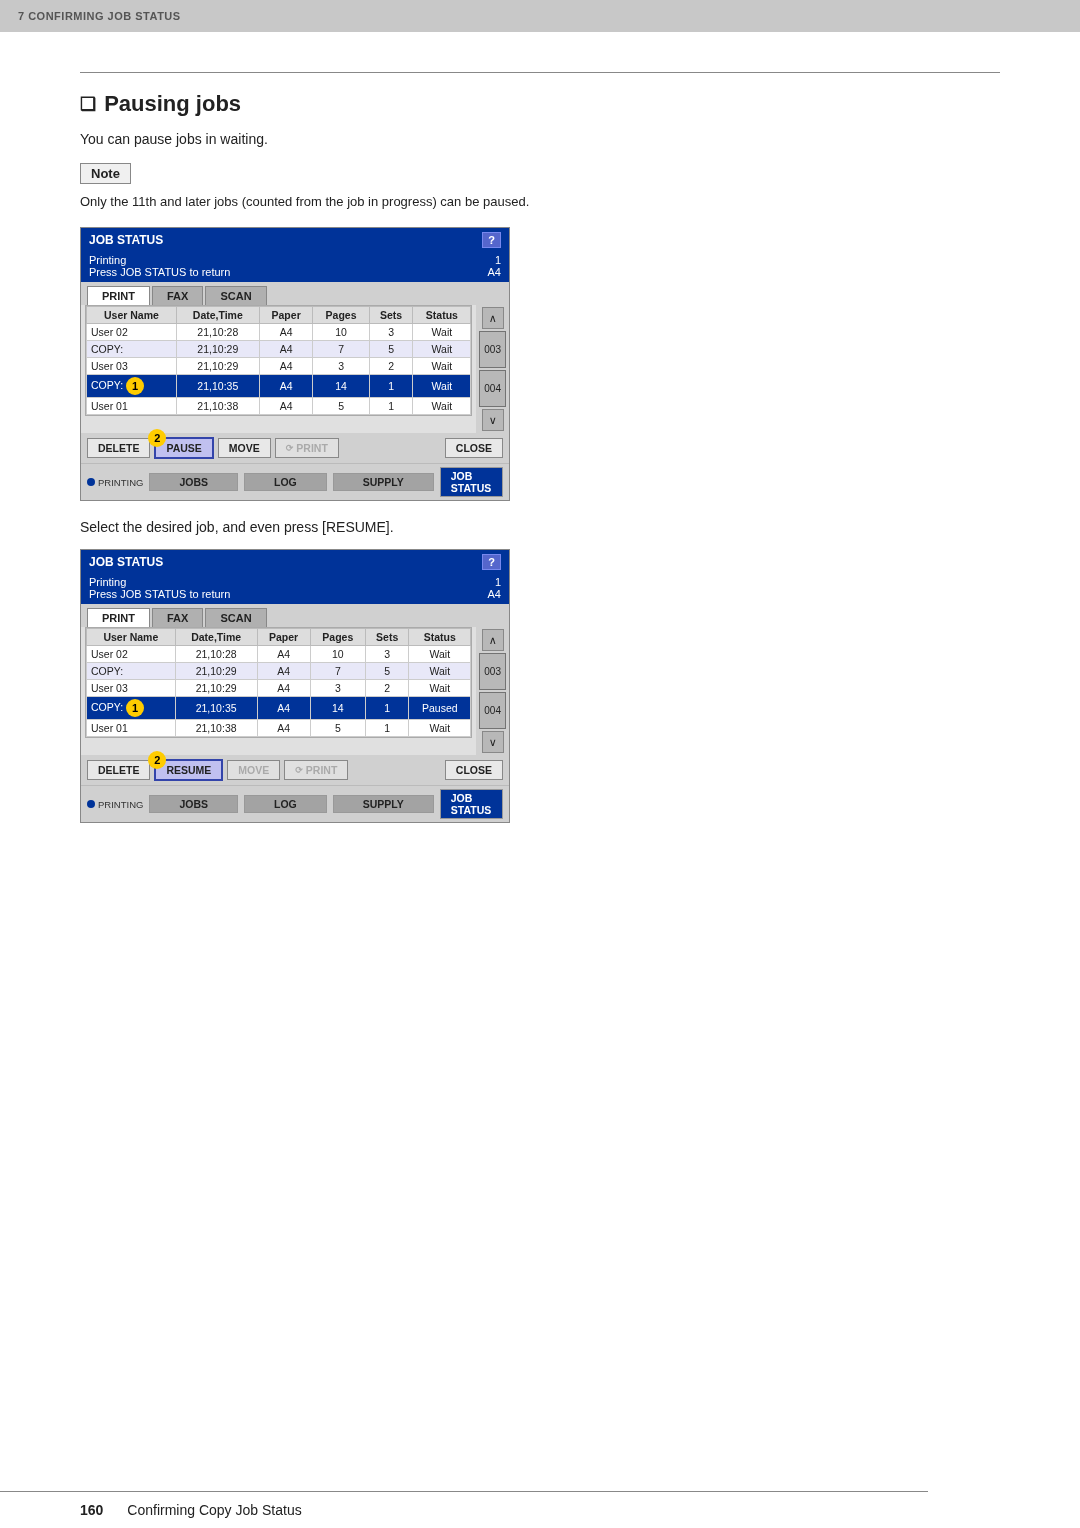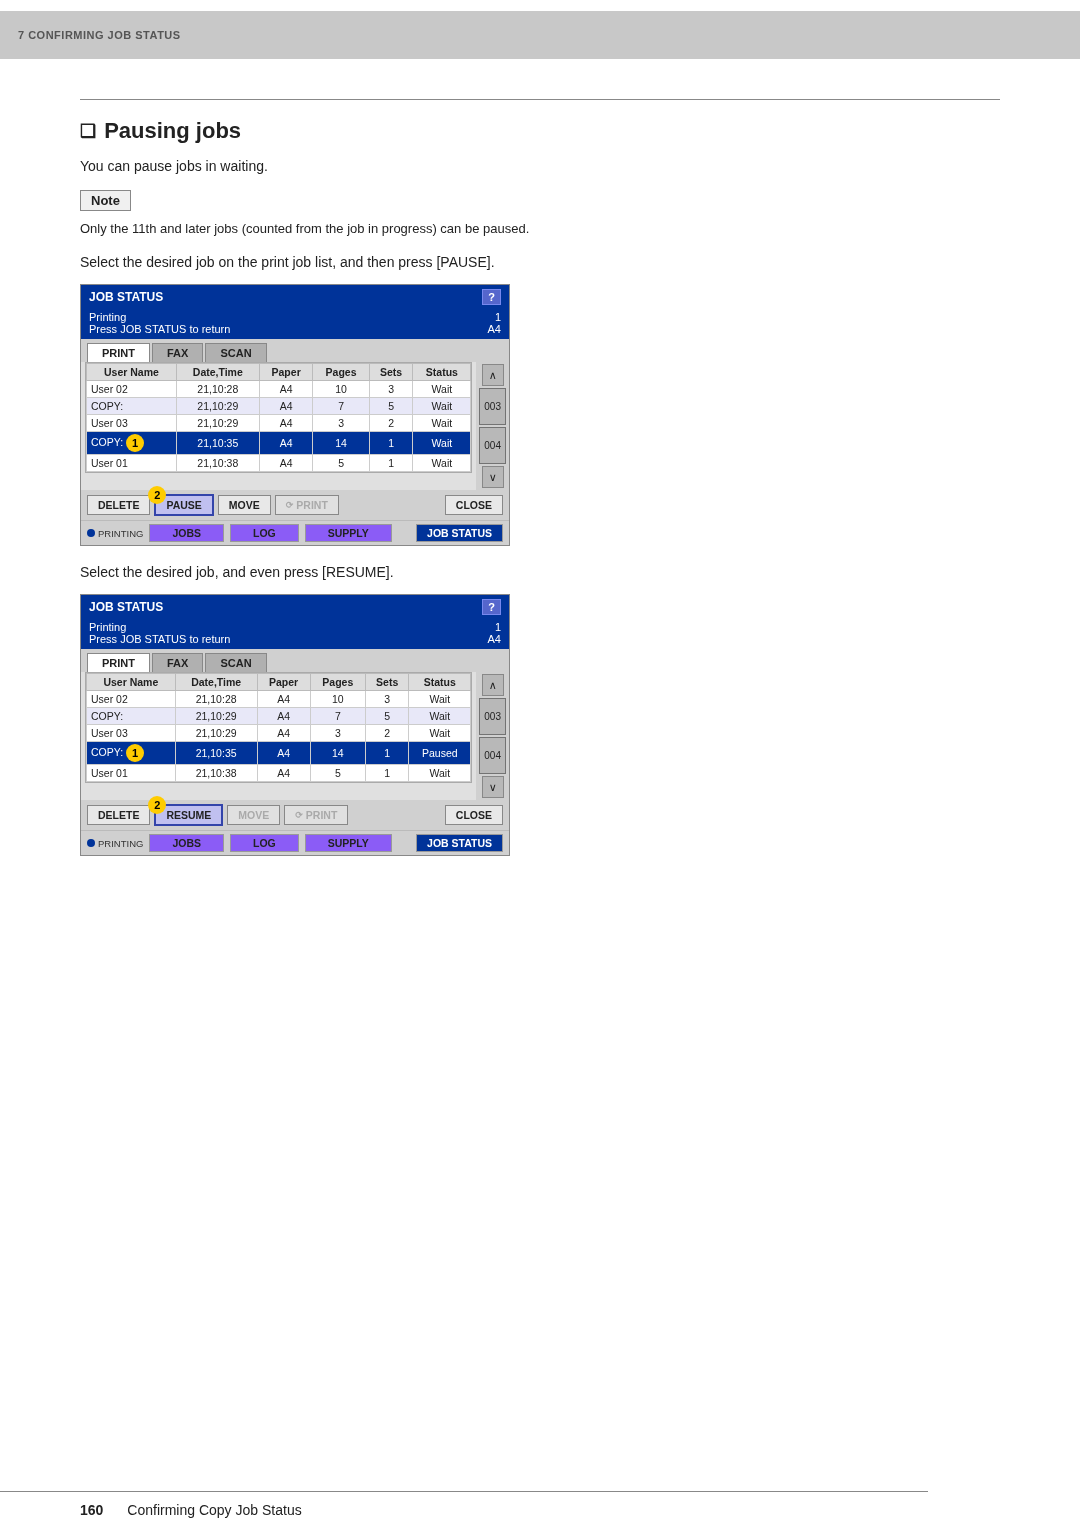--- a/index.html
+++ b/index.html
@@ -7,26 +7,25 @@
       width: 1080px;
       min-height: 1528px;
       background: #fff;
       font-family: Arial, sans-serif;
       font-size: 14px;
       color: #222;
     }
 
     .page-header {
       background: #c8c8c8;
-      padding: 18px 18px;
+      padding: 10px 18px;
       font-size: 11px;
       font-weight: bold;
       color: #555;
       letter-spacing: 0.5px;
-      margin-top: 11px;
     }
 
     .page-content {
       padding: 40px 80px 60px 80px;
     }
 
     .section-title {
       font-size: 22px;
       font-weight: bold;
       margin-bottom: 14px;
@@ -226,24 +225,24 @@
     .ui-footer-tabs {
       background: #d0d0d0;
       padding: 3px 6px;
       display: flex;
       gap: 6px;
       align-items: center;
       border-top: 1px solid #bbb;
     }
 
     .ui-footer-tab {
-      padding: 2px 22px;
+      padding: 2px 29px;
       font-size: 10.5px;
       font-weight: bold;
-      background: #8b5cf6;
+      background: #a3a3a3;
       border: 1px solid #999;
       cursor: pointer;
     }
 
     .ui-footer-tab.active-status {
       background: #003399;
       color: #fff;
       margin-left: auto;
       padding: 2px 10px;
     }
@@ -337,21 +336,20 @@
   </div>
 
   <p class="intro-text">You can pause jobs in waiting.</p>
 
   <div class="note-box">
     <span>Note</span>
   </div>
   <br>
   <p class="note-text">Only the 11th and later jobs (counted from the job in progress) can be paused.</p>
 
-  <p class="instruction-text">Select the desired job on the print job list, and then press [PAUSE].</p>
 
   
   <div class="ui-panel">
     <div class="ui-panel-header">
       <span>JOB STATUS</span>
       <span class="help-btn">?</span>
     </div>
     <div class="ui-panel-subheader">
       <div>
         <div>Printing</div>

